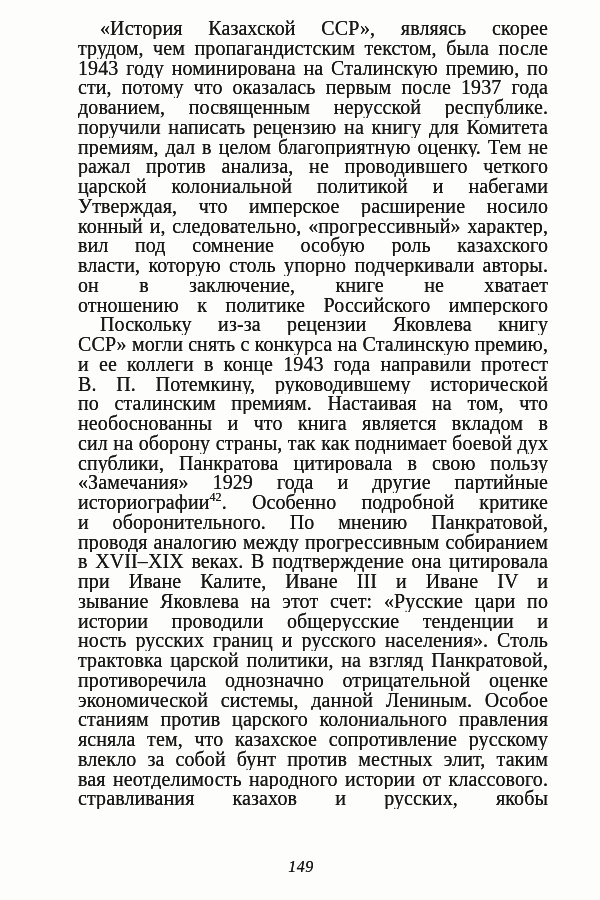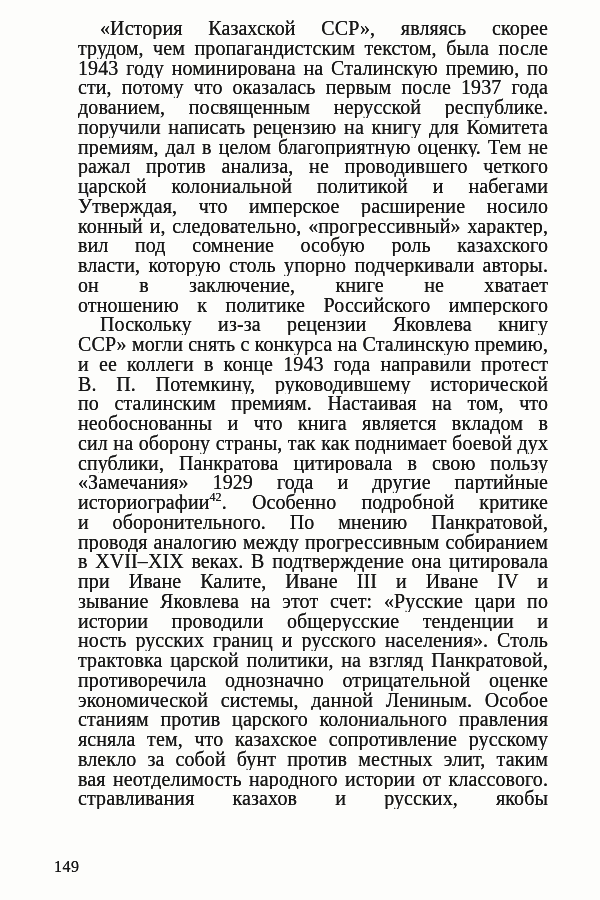--- a/index.html
+++ b/index.html
@@ -35,24 +35,25 @@
   .line.lastleft { text-align-last: left; }
   sup {
     font-size: 60%;
     line-height: 0;
     vertical-align: super;
   }
   .page-number {
     position: absolute;
     top: 858px;
     left: 54px; width: 494px;
-    text-align: left;
+    text-align: center;
     font-size: 16px;
     letter-spacing: 0.5px;
     text-shadow: 0 0 0.45px currentColor;
+    font-style: italic;
   }
 </style>
 </head>
 <body style="background: rgb(253, 253, 251); color: rgb(24, 24, 24);">
 
 <div class="page">
   <div class="text-block">
       <div class="para">
         <div class="line indent">«История Казахской ССР», являясь скорее серьезным научным</div>
         <div class="line">трудом, чем пропагандистским текстом, была после выхода в свет в</div>

